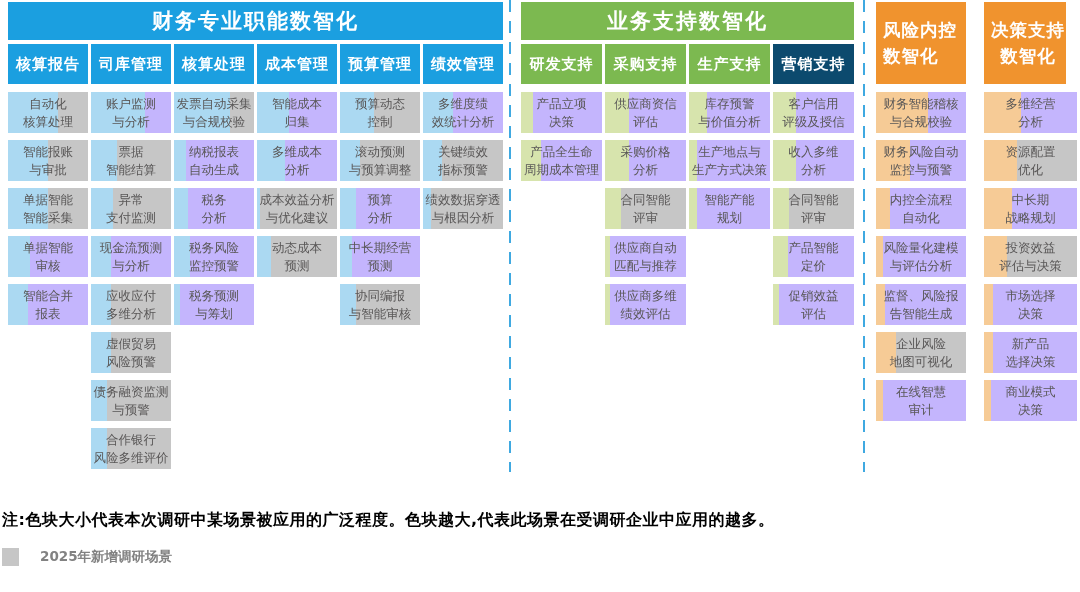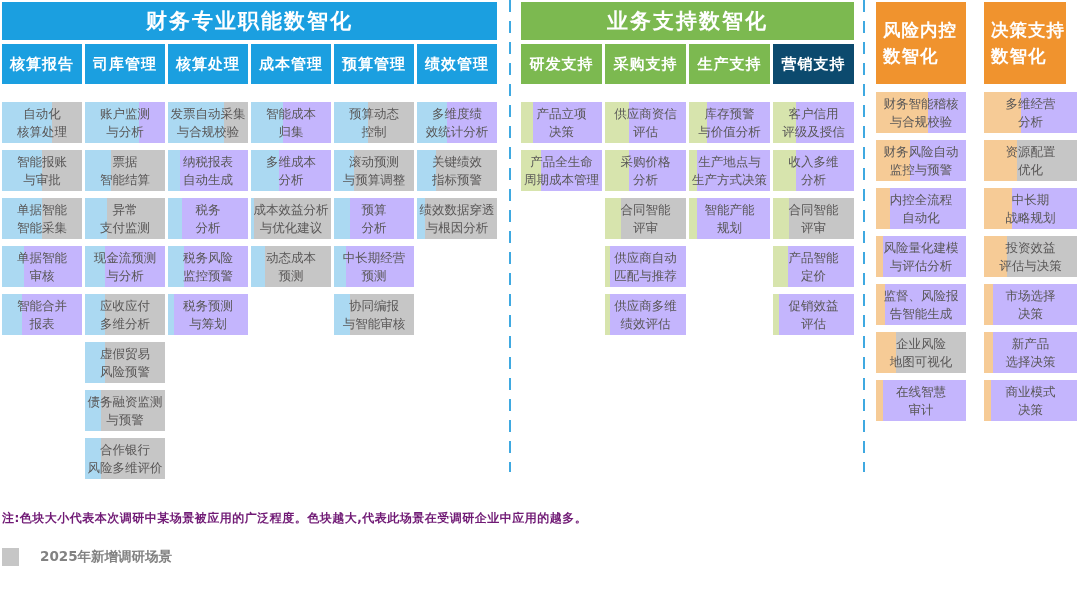--- a/index.html
+++ b/index.html
@@ -15,49 +15,49 @@
   .sec-title.tall {
     height:82px; justify-content:flex-start; padding-left:7px; box-sizing:border-box;
     font-size:17.5px; line-height:1.5; letter-spacing:1px; white-space:pre-line;
     text-align:left; margin-bottom:1px;
   }
   .cols { display:flex; gap:3px; margin-top:4px; }
   .sec-title.tall + .cols { margin-top:0; }
   .col { display:flex; flex-direction:column; }
   .col-header {
     height:40px; display:flex; align-items:center; justify-content:center;
-    color:#fff; font-weight:bold; font-size:15px; letter-spacing:1px; margin-bottom:11px;
+    color:#fff; font-weight:bold; font-size:15px; letter-spacing:1px; margin-bottom:1px;
   }
   .cell {
     height:41px; margin-top:7px; position:relative;
     display:flex; align-items:center; justify-content:center;
     text-align:center; font-size:12.5px; line-height:1.42; color:#595757;
     white-space:pre-line; background:#c4b5fd;
   }
   .cell.new { background:#C6C6C6; }
   .cell .strip { position:absolute; left:0; top:0; bottom:0; }
   .cell .lbl { position:relative; z-index:1; }
   .divider {
     position:absolute; top:0; width:2px; height:472px;
     background:repeating-linear-gradient(to bottom,#3FA9E1 0 12px,transparent 12px 21px);
   }
   .note {
-    position:absolute; left:2px; top:510px; font-size:12px; font-weight:bold;
-    color:#701a75; letter-spacing:0.5px;
+    position:absolute; left:2px; top:510px; font-size:16px; font-weight:bold;
+    color:#000000; letter-spacing:0.5px;
   }
   .legend { position:absolute; left:2px; top:548px; display:flex; align-items:center; }
   .legend-swatch { width:17px; height:18px; background:#C6C6C6; }
   .legend-label { margin-left:21px; font-size:13.5px; font-weight:bold; color:#828282; }
 </style>
 </head>
 <body>
 
 <div class="canvas">
   <div id="sections-root">
-      <div class="section" style="left: 2px;">
+      <div class="section" style="left: 8px;">
         <div class="sec-title" style="background: rgb(27, 159, 224); width: 495px;">财务专业职能数智化</div>
         <div class="cols">
           <div class="col" style="width: 80px;">
             <div class="col-header" style="background: rgb(27, 159, 224);">核算报告</div>
             <div class="cell new"><div class="strip" style="width: 62%; background: rgb(171, 217, 242);"></div><span class="lbl">自动化
 核算处理</span></div>
             <div class="cell new"><div class="strip" style="width: 50%; background: rgb(171, 217, 242);"></div><span class="lbl">智能报账
 与审批</span></div>
             <div class="cell new"><div class="strip" style="width: 50%; background: rgb(171, 217, 242);"></div><span class="lbl">单据智能
 智能采集</span></div>
@@ -196,21 +196,21 @@
             <div class="cell"><div class="strip" style="width: 10%; background: rgb(246, 203, 150);"></div><span class="lbl">监督、风险报
 告智能生成</span></div>
             <div class="cell new"><div class="strip" style="width: 22%; background: rgb(246, 203, 150);"></div><span class="lbl">企业风险
 地图可视化</span></div>
             <div class="cell"><div class="strip" style="width: 8%; background: rgb(246, 203, 150);"></div><span class="lbl">在线智慧
 审计</span></div>
           </div>
         </div>
       </div>
       <div class="section" style="left: 984px;">
-        <div class="sec-title tall" style="background: rgb(240, 147, 46); width: 82px;">决策支持
+        <div class="sec-title tall" style="background: rgb(240, 147, 46); width: 82px; text-align: center;">决策支持
 数智化</div>
         <div class="cols">
           <div class="col" style="width: 93px;">
             <div class="cell"><div class="strip" style="width: 40%; background: rgb(246, 203, 150);"></div><span class="lbl">多维经营
 分析</span></div>
             <div class="cell new"><div class="strip" style="width: 35%; background: rgb(246, 203, 150);"></div><span class="lbl">资源配置
 优化</span></div>
             <div class="cell"><div class="strip" style="width: 30%; background: rgb(246, 203, 150);"></div><span class="lbl">中长期
 战略规划</span></div>
             <div class="cell new"><div class="strip" style="width: 25%; background: rgb(246, 203, 150);"></div><span class="lbl">投资效益

